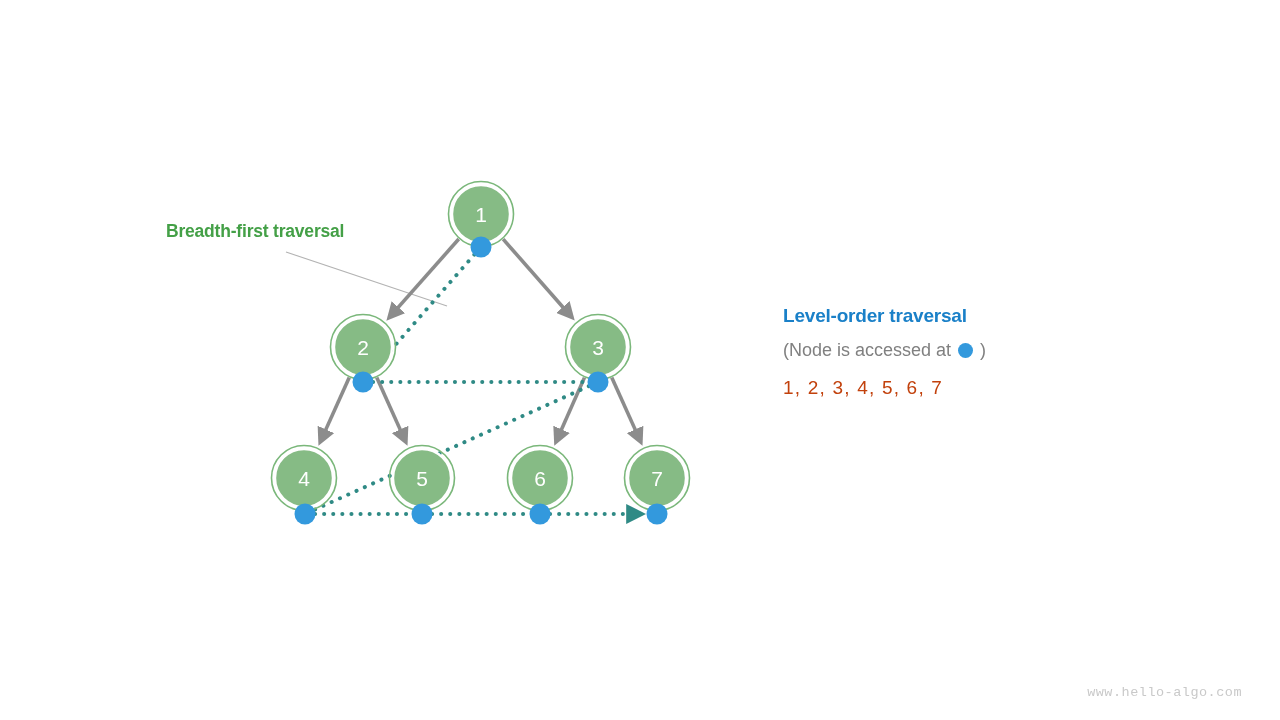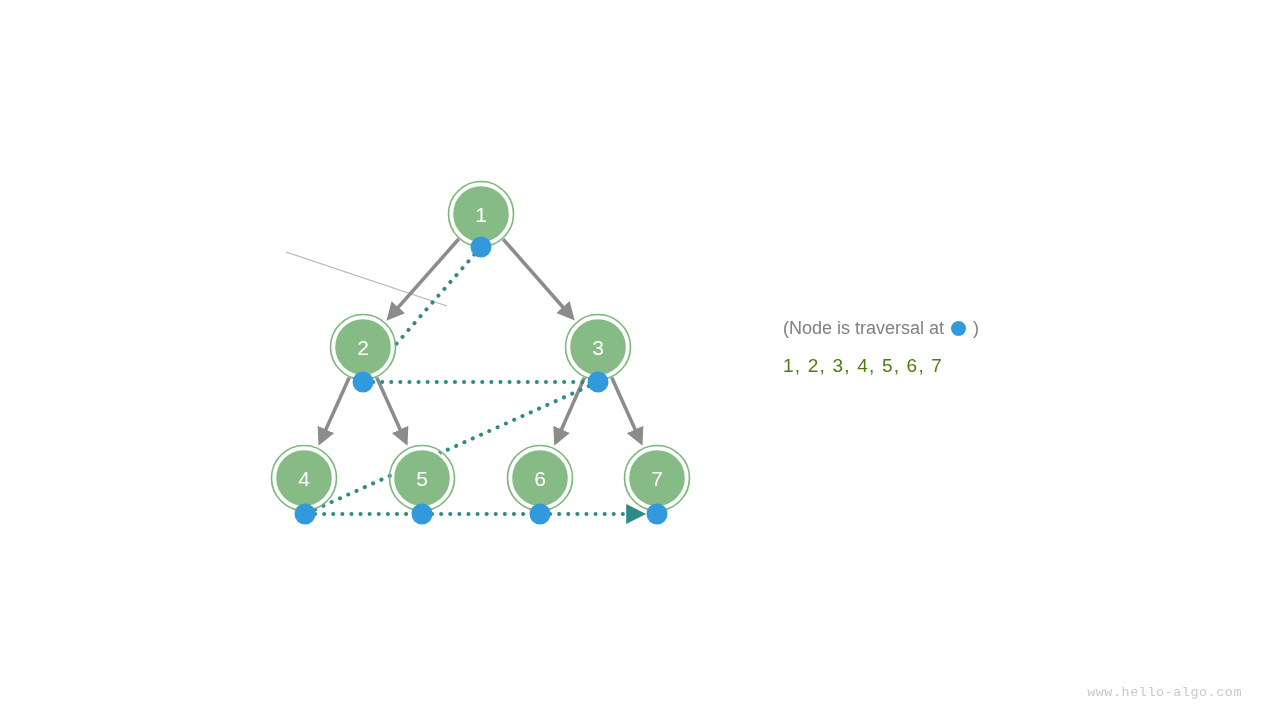--- a/index.html
+++ b/index.html
@@ -73,21 +73,21 @@
     width: 15px;
     height: 15px;
     border-radius: 50%;
     background: #3399dd;
     margin: 0 7px 0 7px;
     vertical-align: middle;
   }
   .legend-seq {
     font-family: "Liberation Sans", sans-serif;
     font-size: 19px;
-    color: #4d7c0f;
+    color: #c2410c;
     margin: 16px 0 0 0;
     white-space: nowrap;
     letter-spacing: 1.2px;
   }
   .watermark {
     position: absolute;
     right: 38px;
     bottom: 20px;
     font-family: "Liberation Mono", "DejaVu Sans Mono", monospace;
     font-size: 13.5px;
@@ -175,24 +175,26 @@
         <circle cx="481" cy="247" r="10.5" fill="#3399dd"></circle>
         <circle cx="363" cy="382" r="10.5" fill="#3399dd"></circle>
         <circle cx="598" cy="382" r="10.5" fill="#3399dd"></circle>
         <circle cx="305" cy="514" r="10.5" fill="#3399dd"></circle>
         <circle cx="422" cy="514" r="10.5" fill="#3399dd"></circle>
         <circle cx="540" cy="514" r="10.5" fill="#3399dd"></circle>
         <circle cx="657" cy="514" r="10.5" fill="#3399dd"></circle>
       </g>
   </svg>
 
+  <div class="bfs-caption" style="left:166px; top:221px;">Breadth-first traversal</div>
 
   <div class="legend">
+    <p class="legend-title">Level-order traversal</p>
     <p class="legend-sub">
-      <span>(Node is traversal at</span>
+      <span>(Node is accessed at</span>
       <span class="inline-dot"></span>
       <span>)</span>
     </p>
     <p class="legend-seq">1, 2, 3, 4, 5, 6, 7</p>
   </div>
 
   <div class="watermark">www.hello-algo.com</div>
 
 </div>
 

